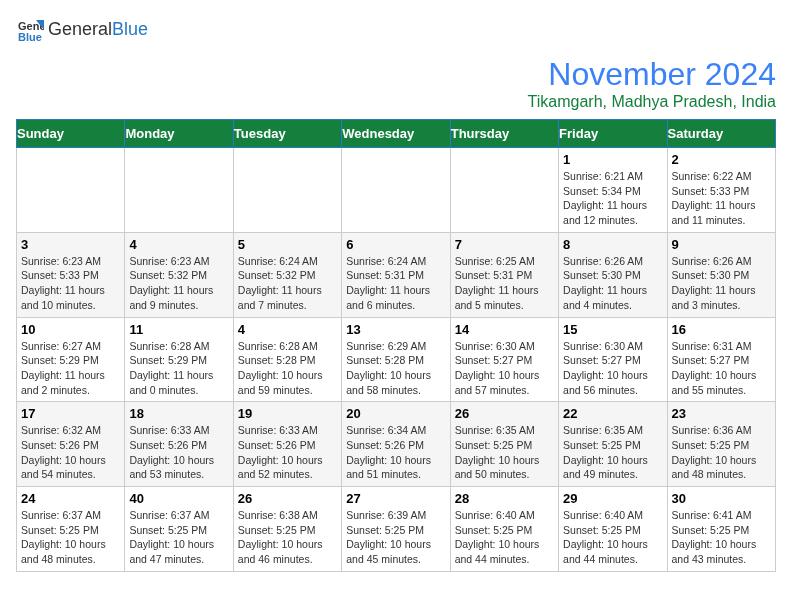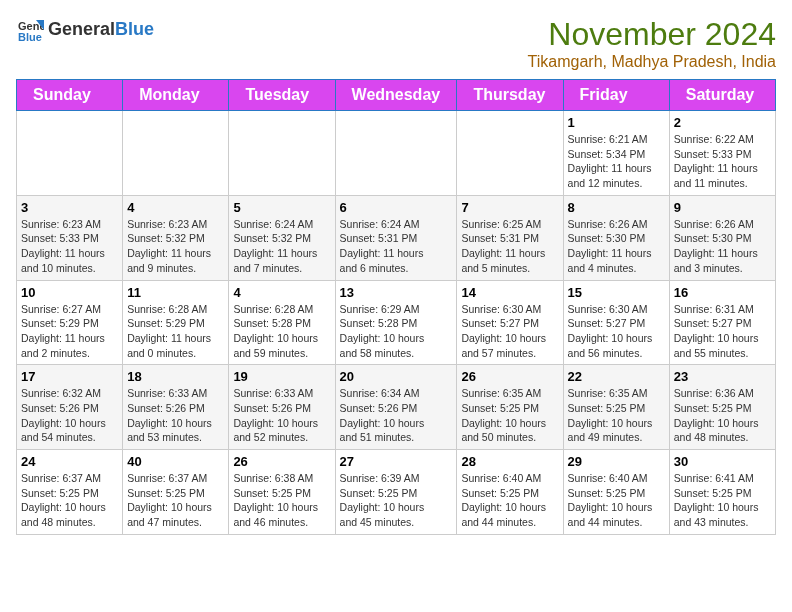--- a/index.html
+++ b/index.html
@@ -16,54 +16,55 @@
       align-items: flex-start;
       margin-bottom: 8px;
     }
     .logo {
       display: flex;
       align-items: center;
       gap: 4px;
     }
     .logo-text {
       font-size: 18px;
-      font-weight: bold;
+      font-weight: normal;
       color: #333;
       line-height: 1.1;
     }
     .logo-text span {
       color: #2979c5;
     }
     .logo-icon {
       width: 28px;
       height: 28px;
     }
     .title-area {
       text-align: right;
     }
     .month-title {
       font-size: 32px;
       font-weight: normal;
-      color: #4d7c0f;
+      color: #3b82f6;
+      margin-top: 40px;
     }
     .location-title {
       font-size: 16px;
-      color: #a16207;
+      color: #15803d;
     }
     table {
       width: 100%;
       border-collapse: collapse;
       font-size: 11px;
     }
     thead tr th {
-      background: #d946ef;
+      background: #15803d;
       color: #fff;
-      padding: 6px 16px;
+      padding: 6px 0;
       text-align: left;
-      font-size: 16px;
+      font-size: 13px;
       font-weight: bold;
       border: 1px solid #2979c5;
     }
     tbody tr td {
       border: 1px solid #ccc;
       vertical-align: top;
       padding: 4px;
       height: 80px;
       width: 106px;
       background: #fff;

